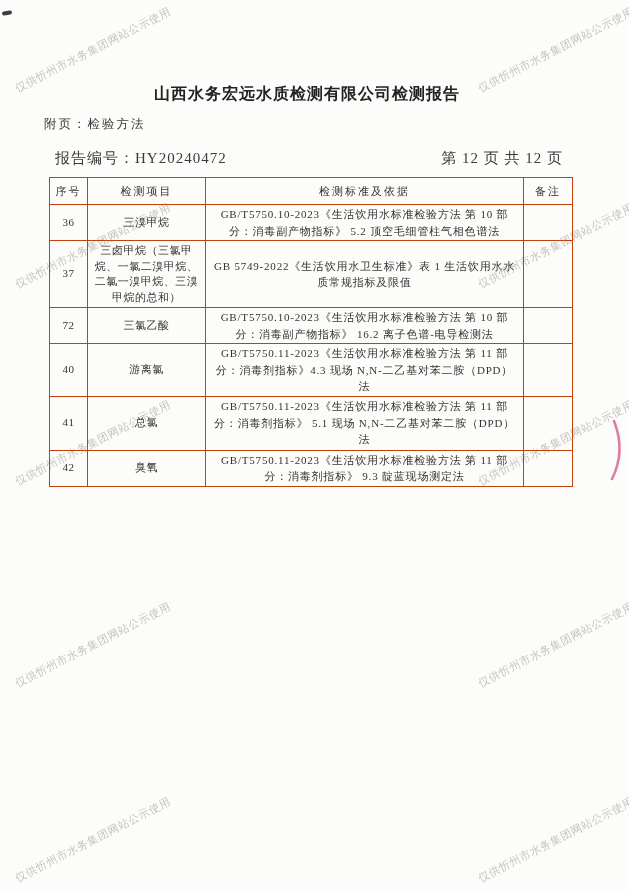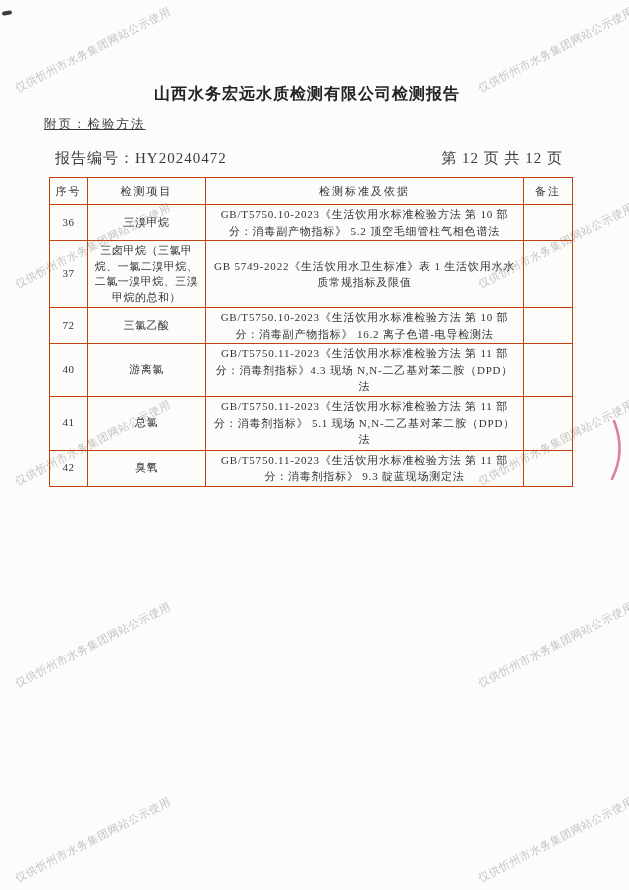--- a/index.html
+++ b/index.html
@@ -33,21 +33,21 @@
 
   
   .doc{position:absolute;inset:0;z-index:2;}
   .title{
     position:absolute;top:84px;left:0;width:614px;text-align:center;
     font-family:"Liberation Sans","DejaVu Sans",sans-serif;
     font-weight:bold;font-size:16px;letter-spacing:1px;color:#222;
   }
   .subtitle{
     position:absolute;top:116px;left:44px;
-    font-size:12.5px;letter-spacing:2px;color:#3a3a3a;text-decoration:underline;
+    font-size:12.5px;letter-spacing:2px;color:#3a3a3a;
   }
   .meta-row{
     position:absolute;top:149px;left:55px;right:66px;
     display:flex;justify-content:space-between;
     font-size:15px;letter-spacing:1px;color:#3a3a3a;
   }
 
   
   table.methods{
     position:absolute;top:177px;left:49px;width:523px;

